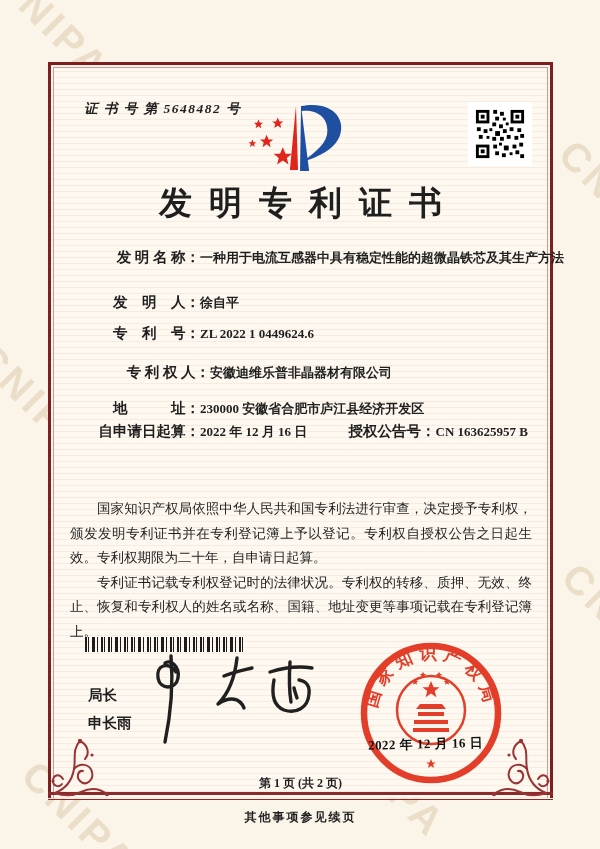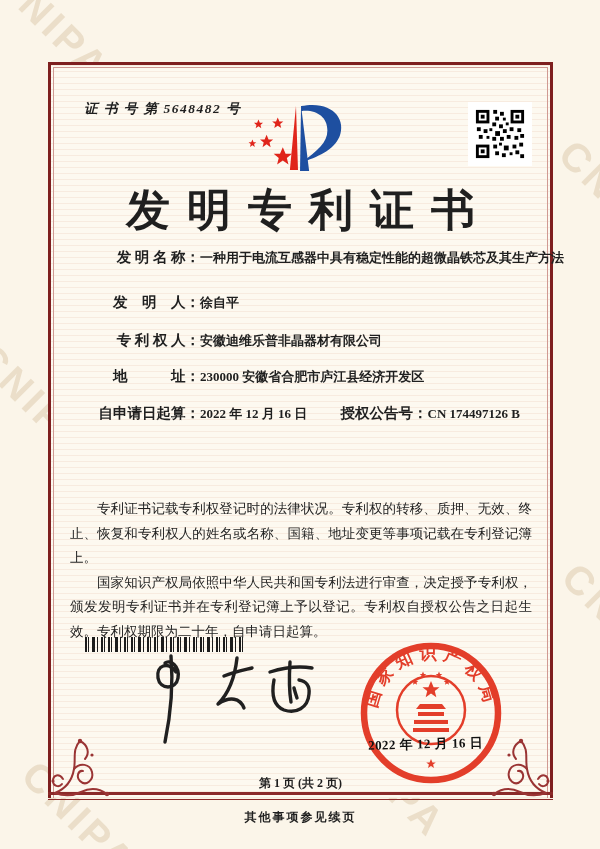--- a/index.html
+++ b/index.html
@@ -43,31 +43,31 @@
   .corner-orn.right{left:488px;top:735px;transform:scaleX(-1);}
   
   .cert-no{
     position:absolute;left:84px;top:100px;z-index:4;
     font-size:13.5px;font-weight:600;letter-spacing:1.5px;font-style:italic;
   }
   .logo{position:absolute;left:242px;top:98px;z-index:4;}
   .qr{position:absolute;left:468px;top:102px;z-index:4;background:#fff;padding:6px;}
   .title{
     position:absolute;left:48px;top:181px;width:505px;z-index:4;
-    text-align:center;font-size:44px;font-weight:600;
+    text-align:center;font-size:33px;font-weight:600;
     letter-spacing:17px;text-indent:17px;
   }
   
   .fields{position:absolute;left:84px;top:248px;width:452px;z-index:4;font-size:13px;font-weight:600;}
   .frow{white-space:nowrap;}
   .flabel{display:inline-block;width:116px;font-size:14.5px;vertical-align:baseline;text-align:right;}
   .fvalue{font-size:13px;text-align:center;}
-  .mb1{margin-bottom:26px;}.mb2{margin-bottom:19px;}.mb3{margin-bottom:20px;}
-  .mb4{margin-bottom:18px;}.mb5{margin-bottom:17px;}.mb6{margin-bottom:18px;}
-  .flabel2{display:inline-block;margin-left:30px;font-size:14.5px;}
+  .mb1{margin-bottom:26px;}.mb2{margin-bottom:12px;}.mb3{margin-bottom:20px;}
+  .mb4{margin-bottom:18px;}.mb5{margin-bottom:17px;margin-left:10px;}.mb6{margin-bottom:4px;}
+  .flabel2{display:inline-block;margin-left:38px;font-size:14.5px;}
   
   .body-text{
     position:absolute;left:70px;top:497px;width:462px;z-index:4;
     font-size:13.5px;line-height:24.5px;text-align:justify;
   }
   .body-text p{margin:0;text-indent:2em;}
   
   .barcode{
     position:absolute;left:85px;top:637px;width:158px;height:15px;z-index:4;
     background:repeating-linear-gradient(90deg,
@@ -202,39 +202,46 @@
 
   <div class="title">发明专利证书</div>
 
   <div class="fields">
     <div class="frow mb1">
       <span class="flabel">发 明 名 称：</span><span class="fvalue">一种用于电流互感器中具有稳定性能的超微晶铁芯及其生产方法</span>
     </div>
     <div class="frow mb2">
       <span class="flabel">发　明　人：</span><span class="fvalue">徐自平</span>
     </div>
+    <div class="frow mb3">
+      <span class="flabel">专　利　号：</span><span class="fvalue">ZL 2022 1 0449624.6</span>
+    </div>
     <div class="frow mb5">
       <span class="flabel">专 利 权 人：</span><span class="fvalue">安徽迪维乐普非晶器材有限公司</span>
     </div>
     <div class="frow mb6">
       <span class="flabel">地　　　址：</span><span class="fvalue">230000 安徽省合肥市庐江县经济开发区</span>
     </div>
     <div class="frow">
       <span class="flabel">自申请日起算：</span><span class="fvalue">2022 年 12 月 16 日</span>
-      <span class="flabel2">授权公告号：</span><span class="fvalue">CN 174497126 B</span>
+      <span class="flabel2">授权公告号：</span><span class="fvalue">CN 163625957 B</span>
     </div>
   </div>
 
   <div class="body-text">
+    <p>国家知识产权局依照中华人民共和国专利法进行审查，决定授予专利权，颁发发明专利证书并在专利登记簿上予以登记。专利权自授权公告之日起生效。专利权期限为二十年，自申请日起算。</p>
     <p>专利证书记载专利权登记时的法律状况。专利权的转移、质押、无效、终止、恢复和专利权人的姓名或名称、国籍、地址变更等事项记载在专利登记簿上。</p>
-    <p>国家知识产权局依照中华人民共和国专利法进行审查，决定授予专利权，颁发发明专利证书并在专利登记簿上予以登记。专利权自授权公告之日起生效。专利权期限为二十年，自申请日起算。</p>
   </div>
 
   <div class="barcode"></div>
 
+  <div class="director">
+    <div>局长</div>
+    <div>申长雨</div>
+  </div>
 
   <svg class="signature" width="190" height="100" viewBox="0 0 190 100">
     <g fill="none" stroke="#202020" stroke-width="3.4" stroke-linecap="round" stroke-linejoin="round">
       <path d="M38,22 C30,11 18,15 20,28 C22,40 38,40 40,28 C42,16 32,9 27,13"></path>
       <path d="M33,6 C35,30 34,58 27,92"></path>
       <path d="M86,26 C96,22 106,20 114,18"></path>
       <path d="M99,8 C97,26 92,42 80,54 C92,46 102,48 106,58"></path>
       <path d="M132,22 C148,17 162,16 174,18"></path>
       <path d="M152,12 C151,28 151,40 153,52"></path>
       <path d="M136,30 C133,46 136,56 146,60 C158,64 170,58 171,44 C172,36 168,31 161,30"></path>

